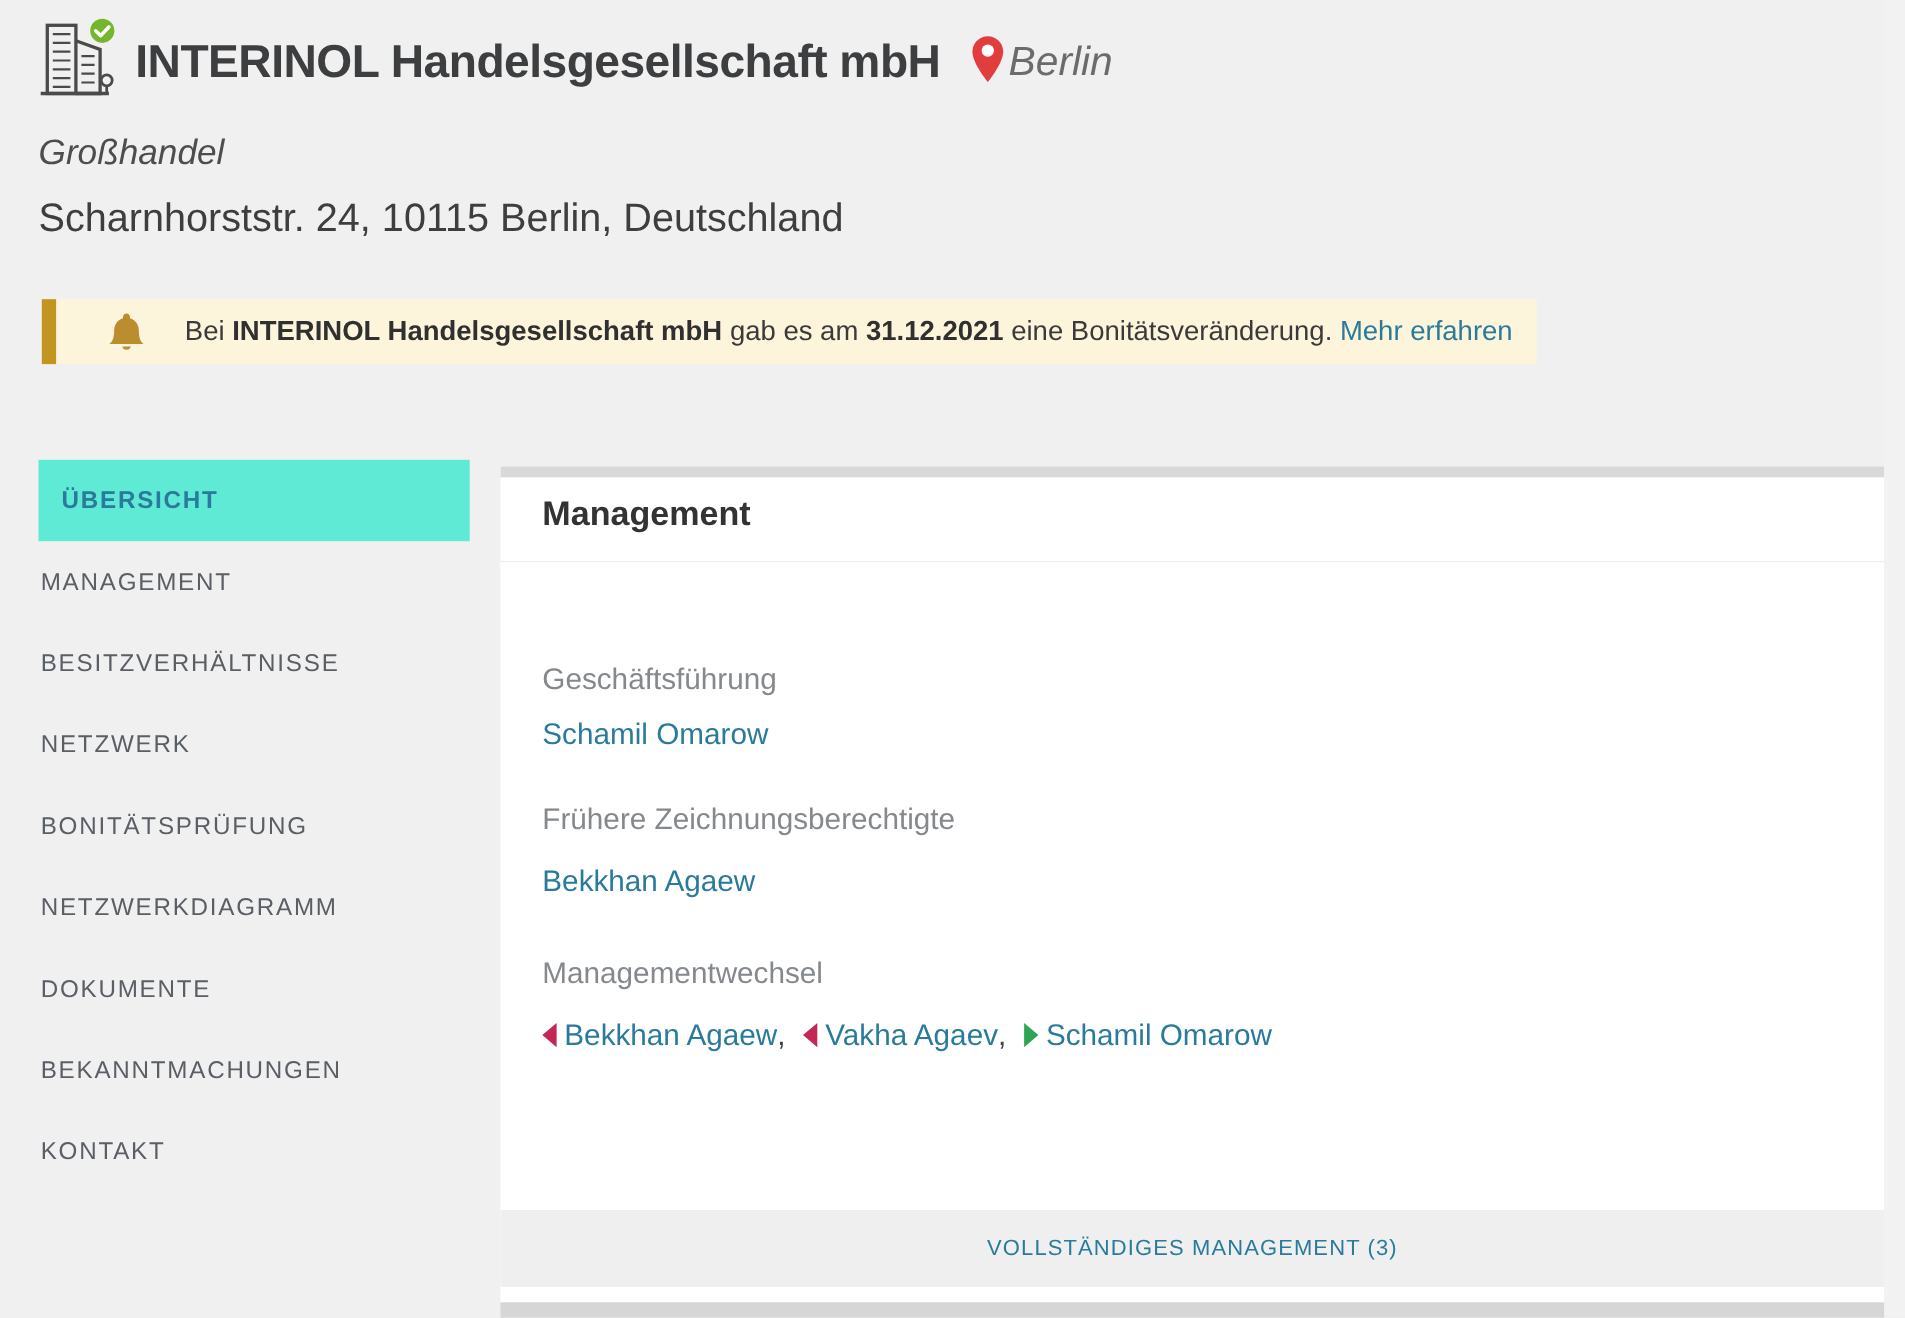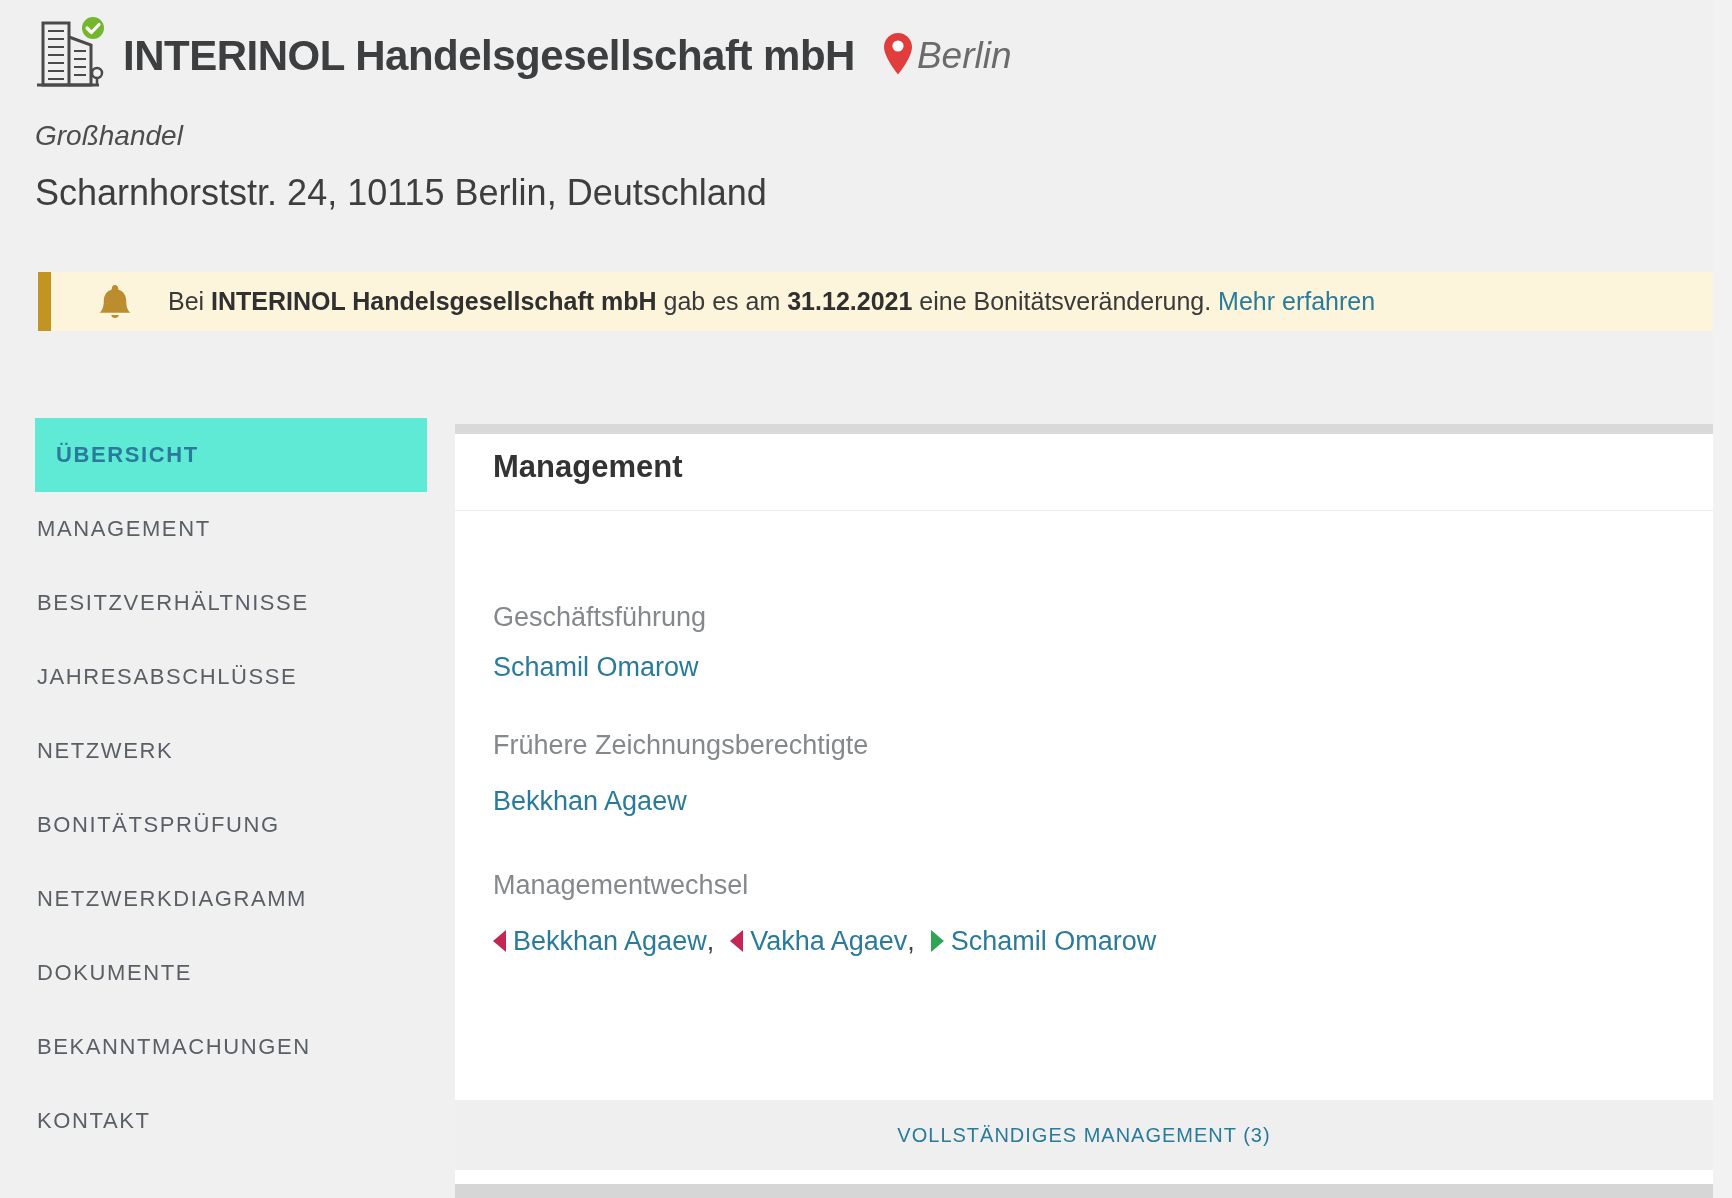--- a/index.html
+++ b/index.html
@@ -27,25 +27,25 @@
   
   .company-header{position:absolute;left:35px;top:14px;width:1660px;}
   .title-row{display:flex;align-items:center;height:84px;}
   .company-icon{flex:0 0 auto;margin-right:16px;}
   .company-title{
     font-size:42px;font-weight:bold;color:#3c3e40;letter-spacing:-0.5px;
     white-space:nowrap;
   }
   .pin-icon{flex:0 0 auto;margin-left:28px;margin-right:4px;}
   .company-city{font-size:37px;font-style:italic;color:#6b6b6b;white-space:nowrap;}
-  .company-industry{font-size:28px;font-style:italic;color:#4d4d4d;margin-top:22px;}
+  .company-industry{font-size:32px;font-style:italic;color:#4d4d4d;margin-top:22px;}
   .company-address{font-size:36px;color:#3e3e3e;margin-top:20px;}
   
   .alert-banner{
-    position:absolute;left:38px;top:272px;width:1675px;height:59px;
+    position:absolute;left:38px;top:272px;width:1359px;height:59px;
     background:var(--alert-bg);
     border-left:13px solid var(--alert-border);
     display:flex;align-items:center;
   }
   .bell-wrap{flex:0 0 auto;margin-left:47px;margin-right:36px;display:flex;align-items:center;}
   .alert-text{font-size:25px;color:#3a3a3a;white-space:nowrap;}
   .alert-text b{color:#303030;}
   .alert-link{color:var(--teal);cursor:pointer;text-decoration:none;}
   
   .sidebar{position:absolute;left:35px;top:418px;width:392px;}
@@ -163,21 +163,20 @@
       </svg>
     </span>
     <span class="alert-text"><span>Bei </span><b>INTERINOL Handelsgesellschaft mbH</b><span> gab es am </span><b>31.12.2021</b><span> eine Bonitätsveränderung. </span><a class="alert-link">Mehr erfahren</a></span>
   </div>
 
   <nav class="sidebar">
     <ul>
       <li class="active">ÜBERSICHT</li>
       <li>MANAGEMENT</li>
       <li>BESITZVERHÄLTNISSE</li>
-      <li>JAHRESABSCHLÜSSE</li>
       <li>NETZWERK</li>
       <li>BONITÄTSPRÜFUNG</li>
       <li>NETZWERKDIAGRAMM</li>
       <li>DOKUMENTE</li>
       <li>BEKANNTMACHUNGEN</li>
       <li>KONTAKT</li>
     </ul>
   </nav>
 
   <section class="card">

